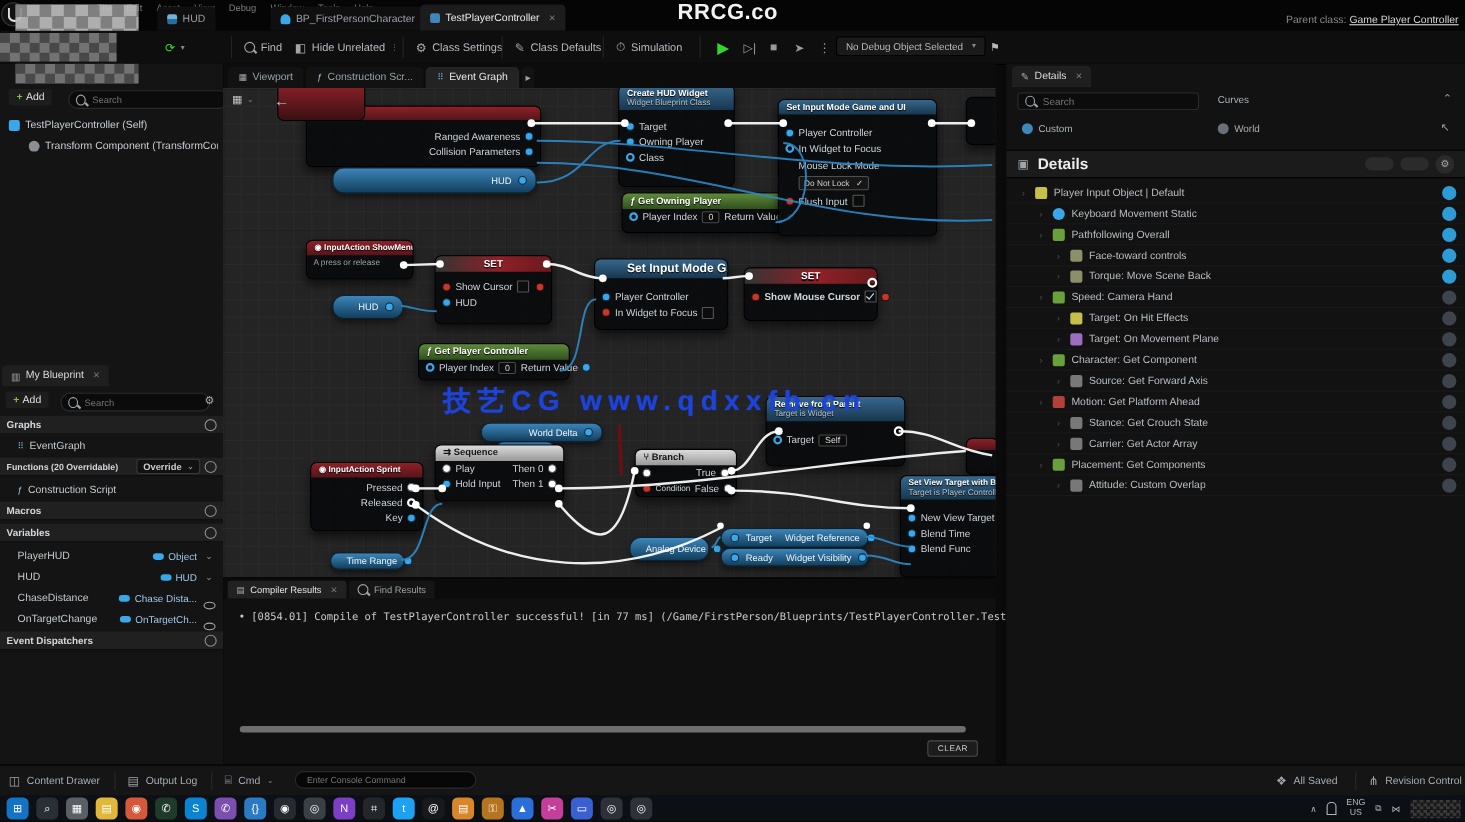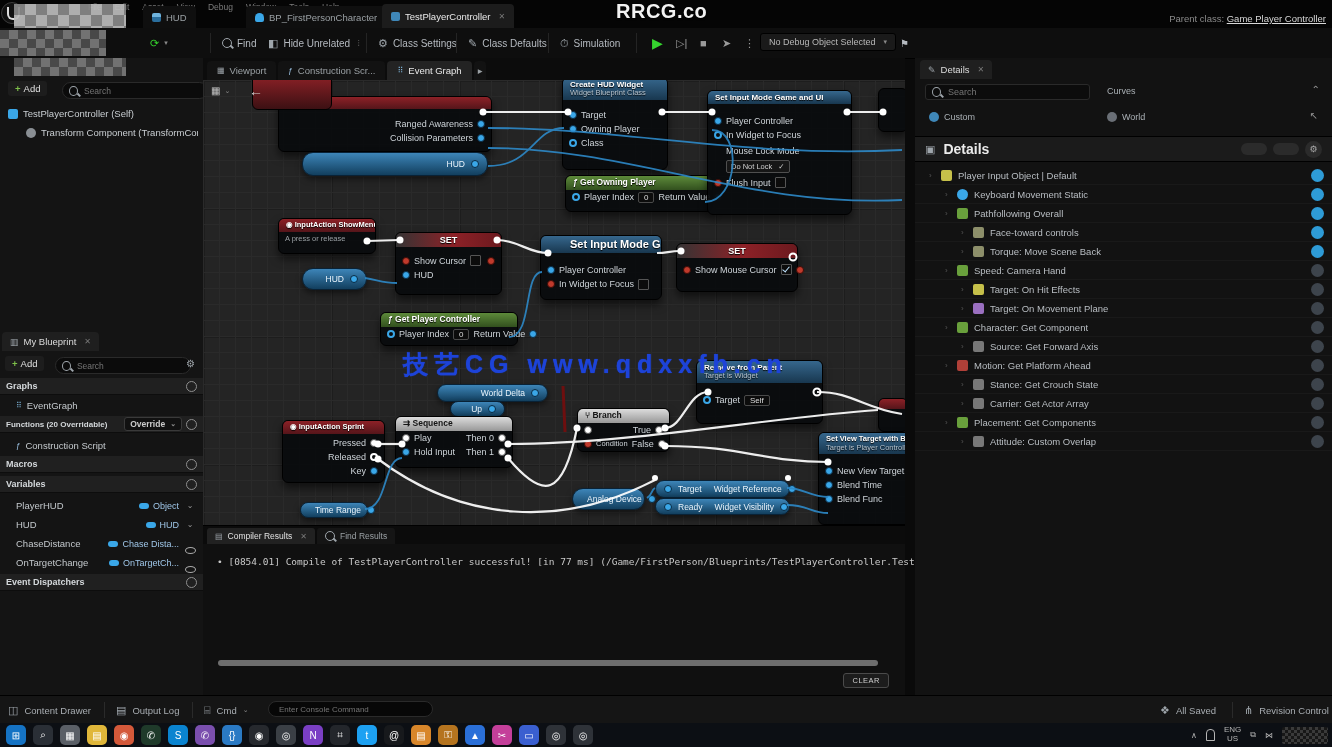--- a/index.html
+++ b/index.html
@@ -451,21 +451,21 @@
         </div>
       <div class="nrow">
           <span class="pin red"></span>
           <span>In Widget to Focus</span>
           <span class="cb"></span>
         </div>
     </div>
 
     <div class="node" style="left:473px;top:163px;width:122px;height:49px;">
       <div class="nh set">SET</div>
-      <div class="nrow" style="margin-top:4px;">
+      <div class="nrow" style="margin-top:4px;font-weight:bold;">
           <span class="pin red"></span>
           <span>Show Mouse Cursor</span>
           <span class="cb ck"></span>
           <span class="pin red" style="margin-left:auto;"></span>
         </div>
     </div>
 
     <div class="pill" style="left:234px;top:304px;width:111px;height:18px;">
       <span class="sp"></span>
         <span>World Delta</span>
@@ -491,21 +491,21 @@
           <span>Key</span>
           <span class="pin"></span>
         </div>
     </div>
     <div class="pill" style="left:97px;top:422px;width:68px;height:16px;">
       <span class="sp"></span>
         <span>Time Range</span>
         <span class="pin"></span>
     </div>
 
-    <div class="node" style="left:192px;top:336px;width:118px;height:52px;">
+    <div class="node" style="left:192px;top:324px;width:118px;height:52px;">
       <div class="nh grayh" style="font-size:8.5px;">⇉ <span>Sequence</span></div>
       <div class="nrow">
           <span class="pin exec"></span>
           <span>Play</span>
         <span style="margin-left:auto;">Then 0</span>
           <span class="pin exec"></span>
         </div>
       <div class="nrow">
           <span class="pin"></span>
           <span>Hold Input</span>

